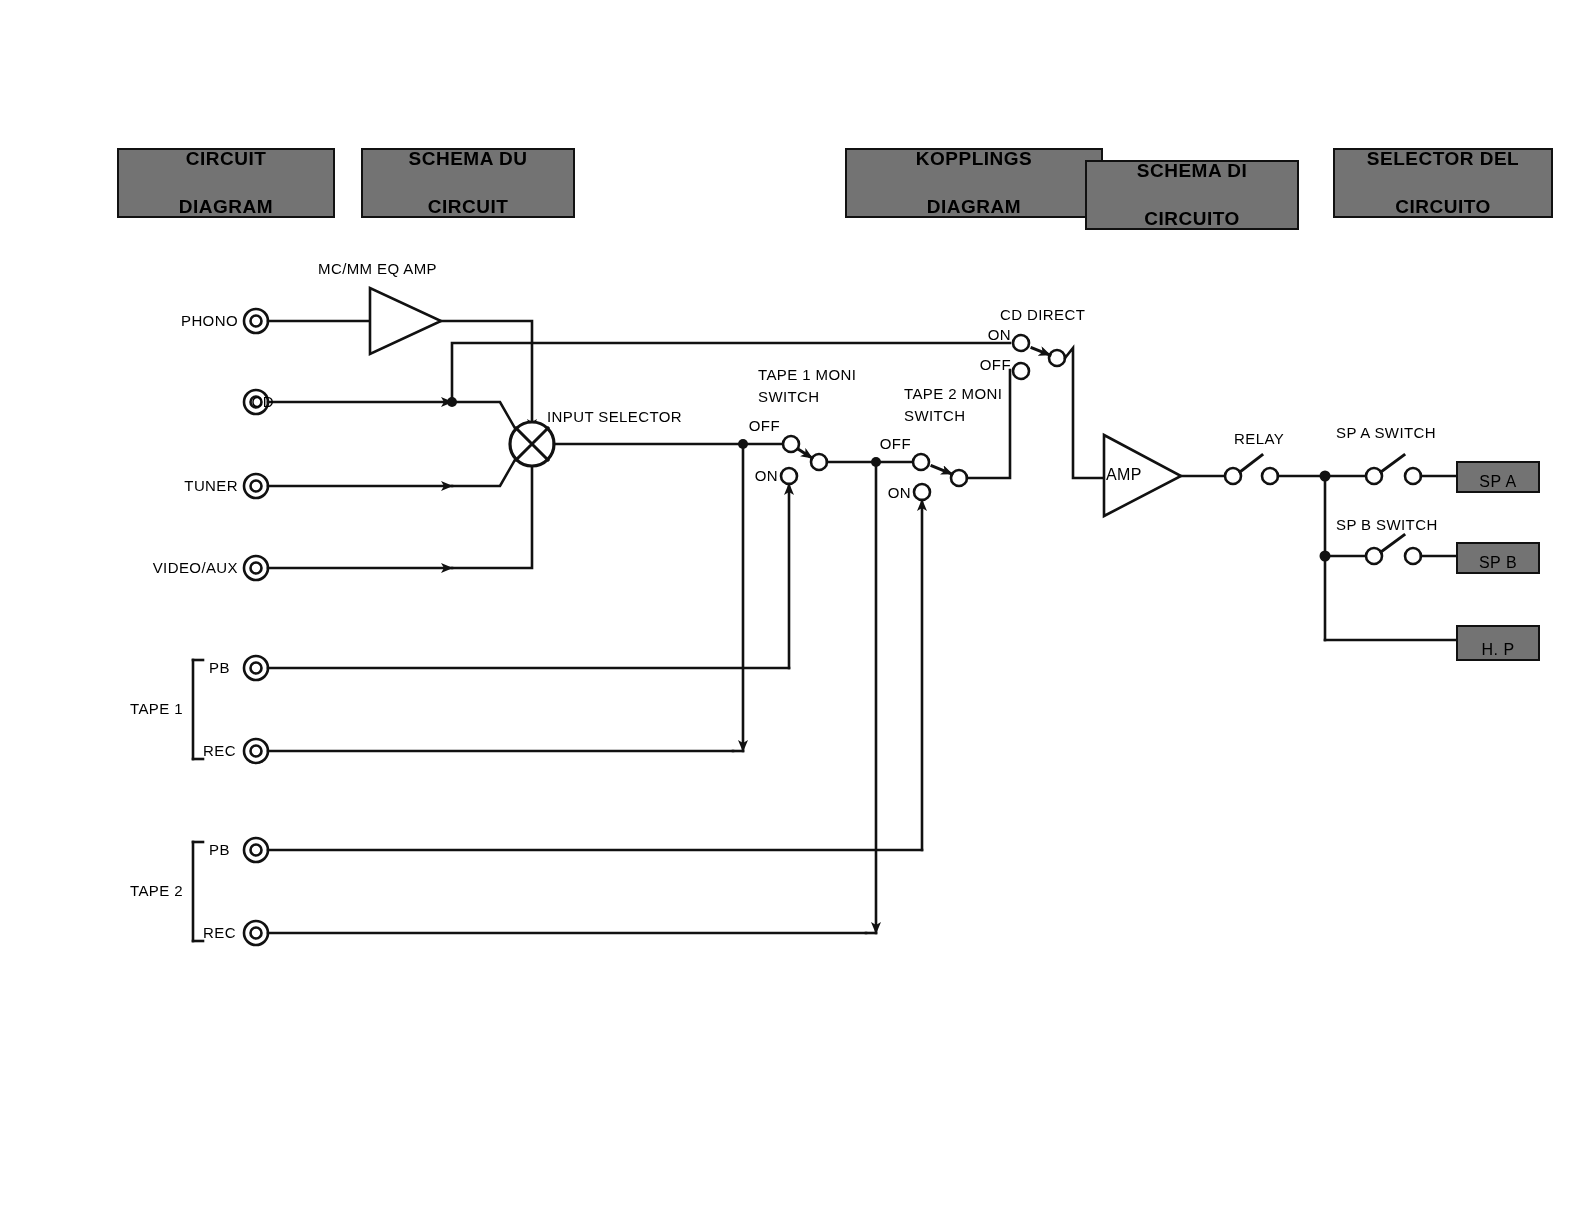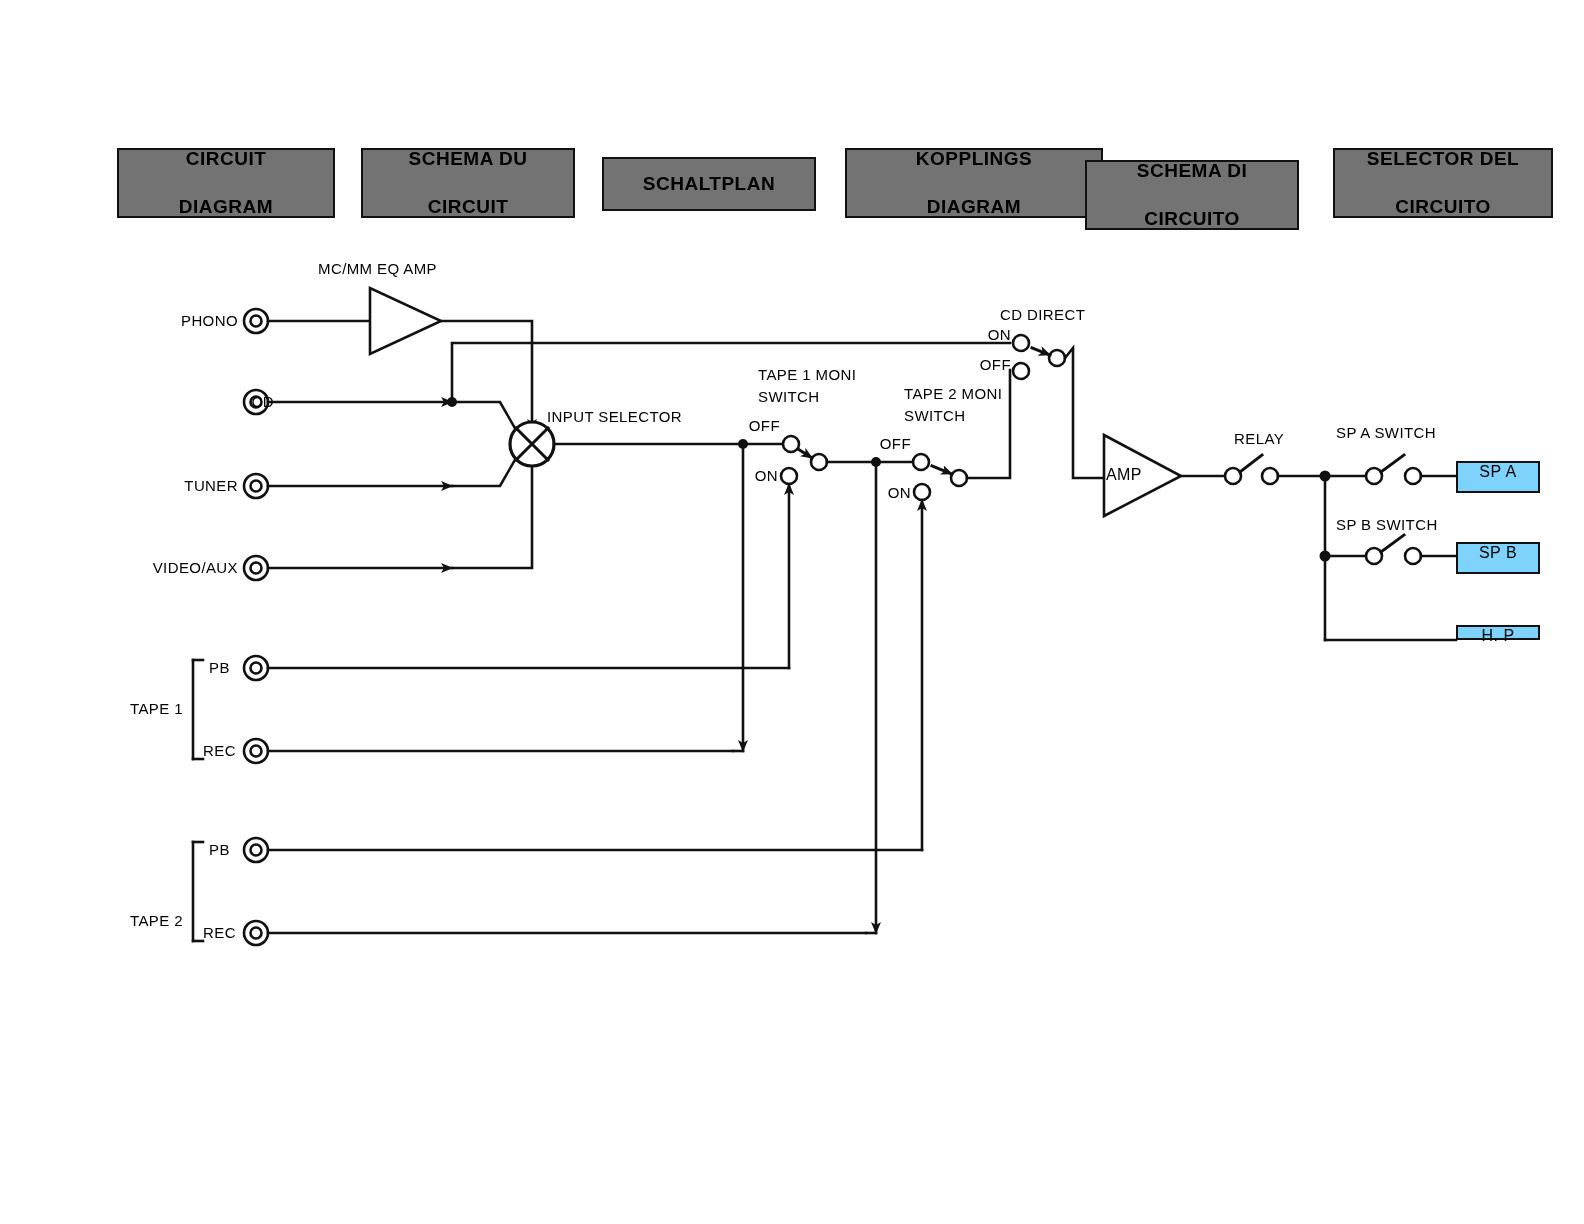--- a/index.html
+++ b/index.html
@@ -35,47 +35,42 @@
     position:absolute;
     font-size:15px;
     letter-spacing:0.4px;
     white-space:nowrap;
     color:#000;
   }
   .lbl.r{transform:translateX(-100%);}
   .boxlbl{
     position:absolute;
     border:2px solid #111;
-    background:#7dd3fc;
-    display:flex;align-items:flex-start;justify-content:center;
+    background:#737373;
+    display:flex;align-items:flex-end;justify-content:center;
     font-size:16px;letter-spacing:0.5px;
     box-sizing:border-box;
   }
 </style>
 </head>
 <body>
 
 <div id="sheet">
 
   <div class="title-row">
     <div class="title-box" style="left:117px;top:148px;width:218px;height:70px;">
       <span>
         <span>CIRCUIT</span><br>
         <span>DIAGRAM</span>
       </span>
     </div>
     <div class="title-box" style="left:361px;top:148px;width:214px;height:70px;">
       <span>
         <span>SCHEMA DU</span><br>
         <span>CIRCUIT</span>
-      </span>
-    </div>
-    <div class="title-box" style="left:602px;top:157px;width:214px;height:54px;">
-      <span>
-        <span>SCHALTPLAN</span>
       </span>
     </div>
     <div class="title-box" style="left:845px;top:148px;width:258px;height:70px;">
       <span>
         <span>KOPPLINGS</span><br>
         <span>DIAGRAM</span>
       </span>
     </div>
     <div class="title-box" style="left:1085px;top:148px;width:214px;height:70px;margin-top:12px;">
       <span>
@@ -235,21 +230,21 @@
   <div class="lbl r" style="left:238px;top:477px;">TUNER</div>
   <div class="lbl r" style="left:238px;top:559px;">VIDEO/AUX</div>
 
   <div class="lbl" style="left:318px;top:260px;">MC/MM EQ AMP</div>
   <div class="lbl" style="left:547px;top:408px;">INPUT SELECTOR</div>
 
   <div class="lbl r" style="left:183px;top:700px;">TAPE 1</div>
   <div class="lbl" style="left:209px;top:659px;">PB</div>
   <div class="lbl" style="left:203px;top:742px;">REC</div>
 
-  <div class="lbl r" style="left:183px;top:882px;margin-top:30px;">TAPE 2</div>
+  <div class="lbl r" style="left:183px;top:882px;">TAPE 2</div>
   <div class="lbl" style="left:209px;top:841px;">PB</div>
   <div class="lbl" style="left:203px;top:924px;">REC</div>
 
   <div class="lbl" style="left:758px;top:366px;">TAPE 1 MONI</div>
   <div class="lbl" style="left:758px;top:388px;">SWITCH</div>
   <div class="lbl r" style="left:780px;top:417px;">OFF</div>
   <div class="lbl r" style="left:778px;top:467px;">ON</div>
 
   <div class="lbl" style="left:904px;top:385px;">TAPE 2 MONI</div>
   <div class="lbl" style="left:904px;top:407px;">SWITCH</div>
@@ -265,17 +260,17 @@
 
   <div class="lbl" style="left:1336px;top:424px;text-align:center;">SP A SWITCH</div>
   <div class="lbl" style="left:1336px;top:516px;">SP B SWITCH</div>
 
   <div class="boxlbl" style="left:1456px;top:461px;width:84px;height:32px;">
     <span>SP A</span>
   </div>
   <div class="boxlbl" style="left:1456px;top:542px;width:84px;height:32px;">
     <span>SP B</span>
   </div>
-  <div class="boxlbl" style="left:1456px;top:625px;width:84px;height:15px;">
+  <div class="boxlbl" style="left:1456px;top:625px;width:84px;height:36px;">
     <span>H. P</span>
   </div>
 
 </div>
 
 </body></html>

